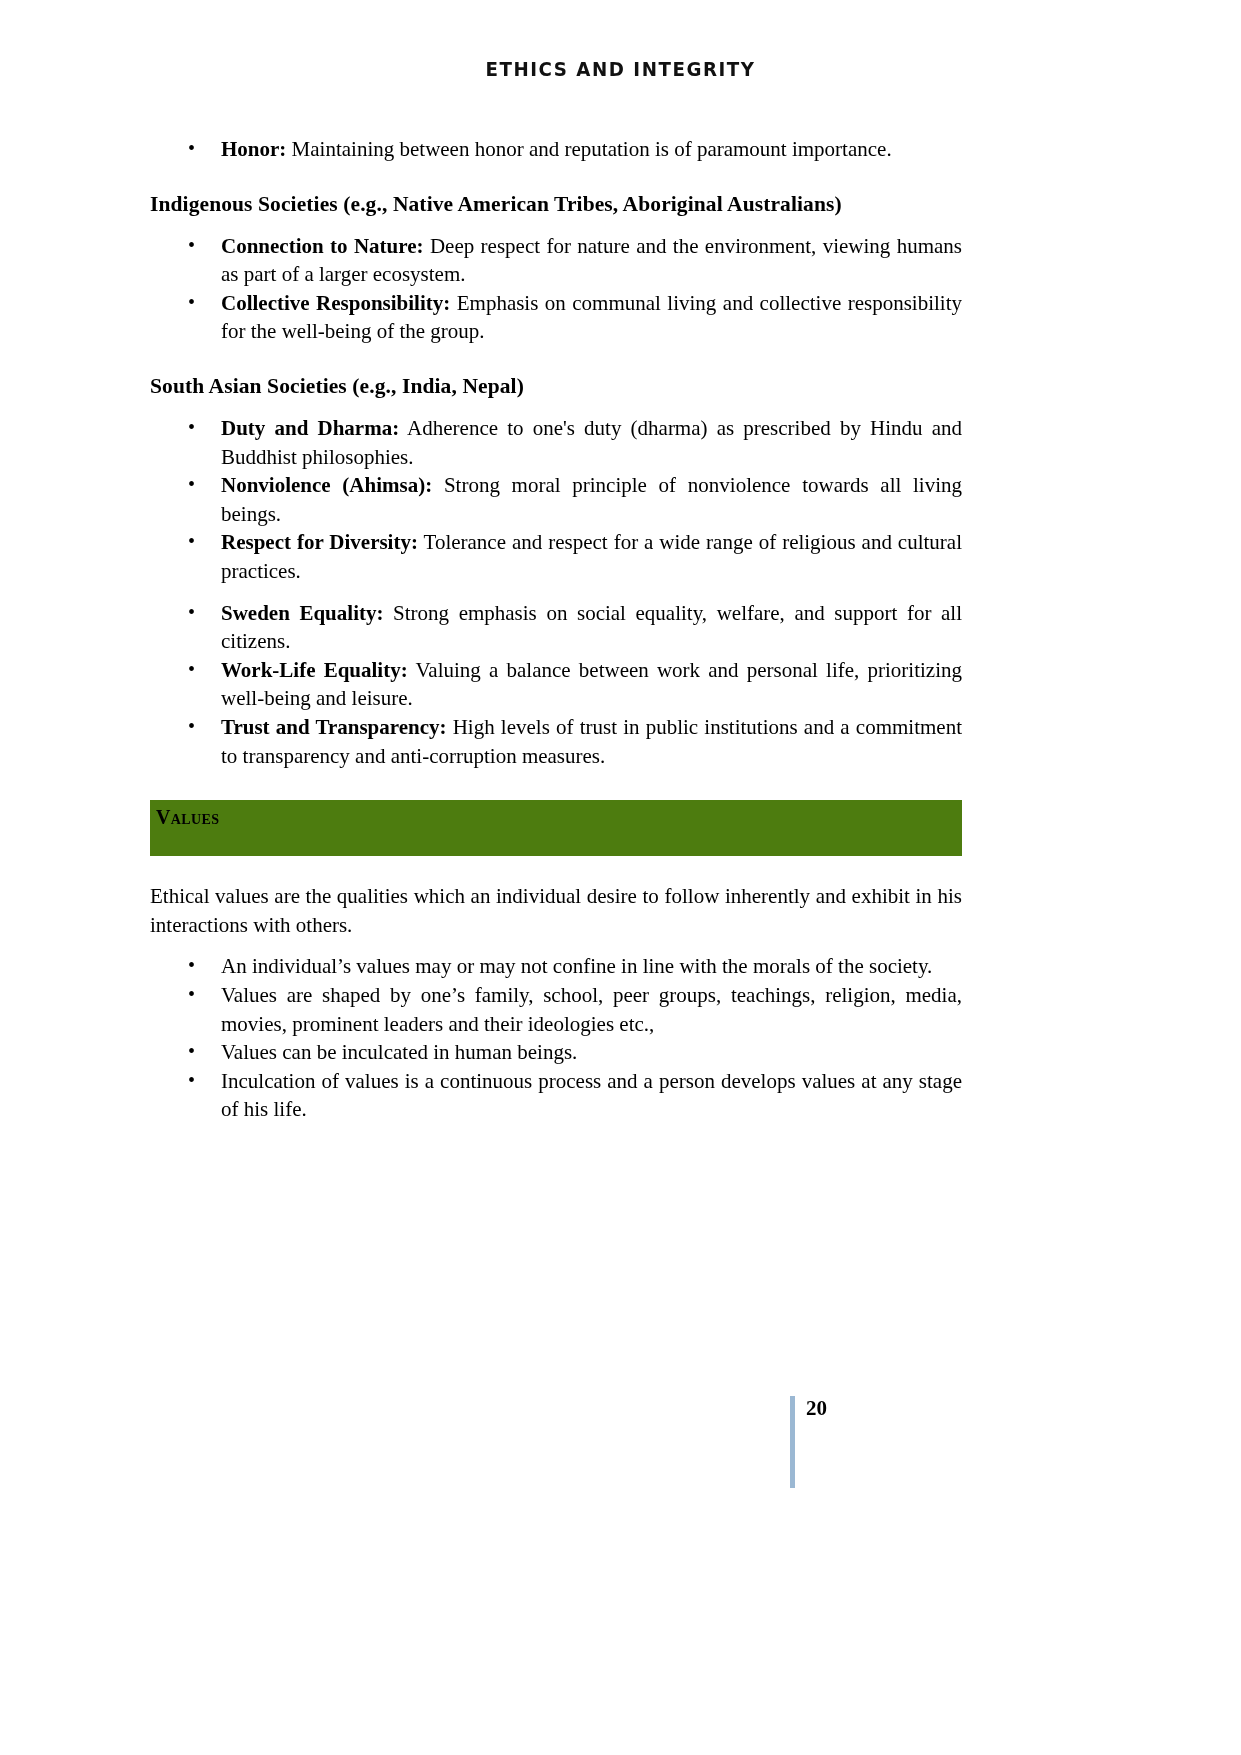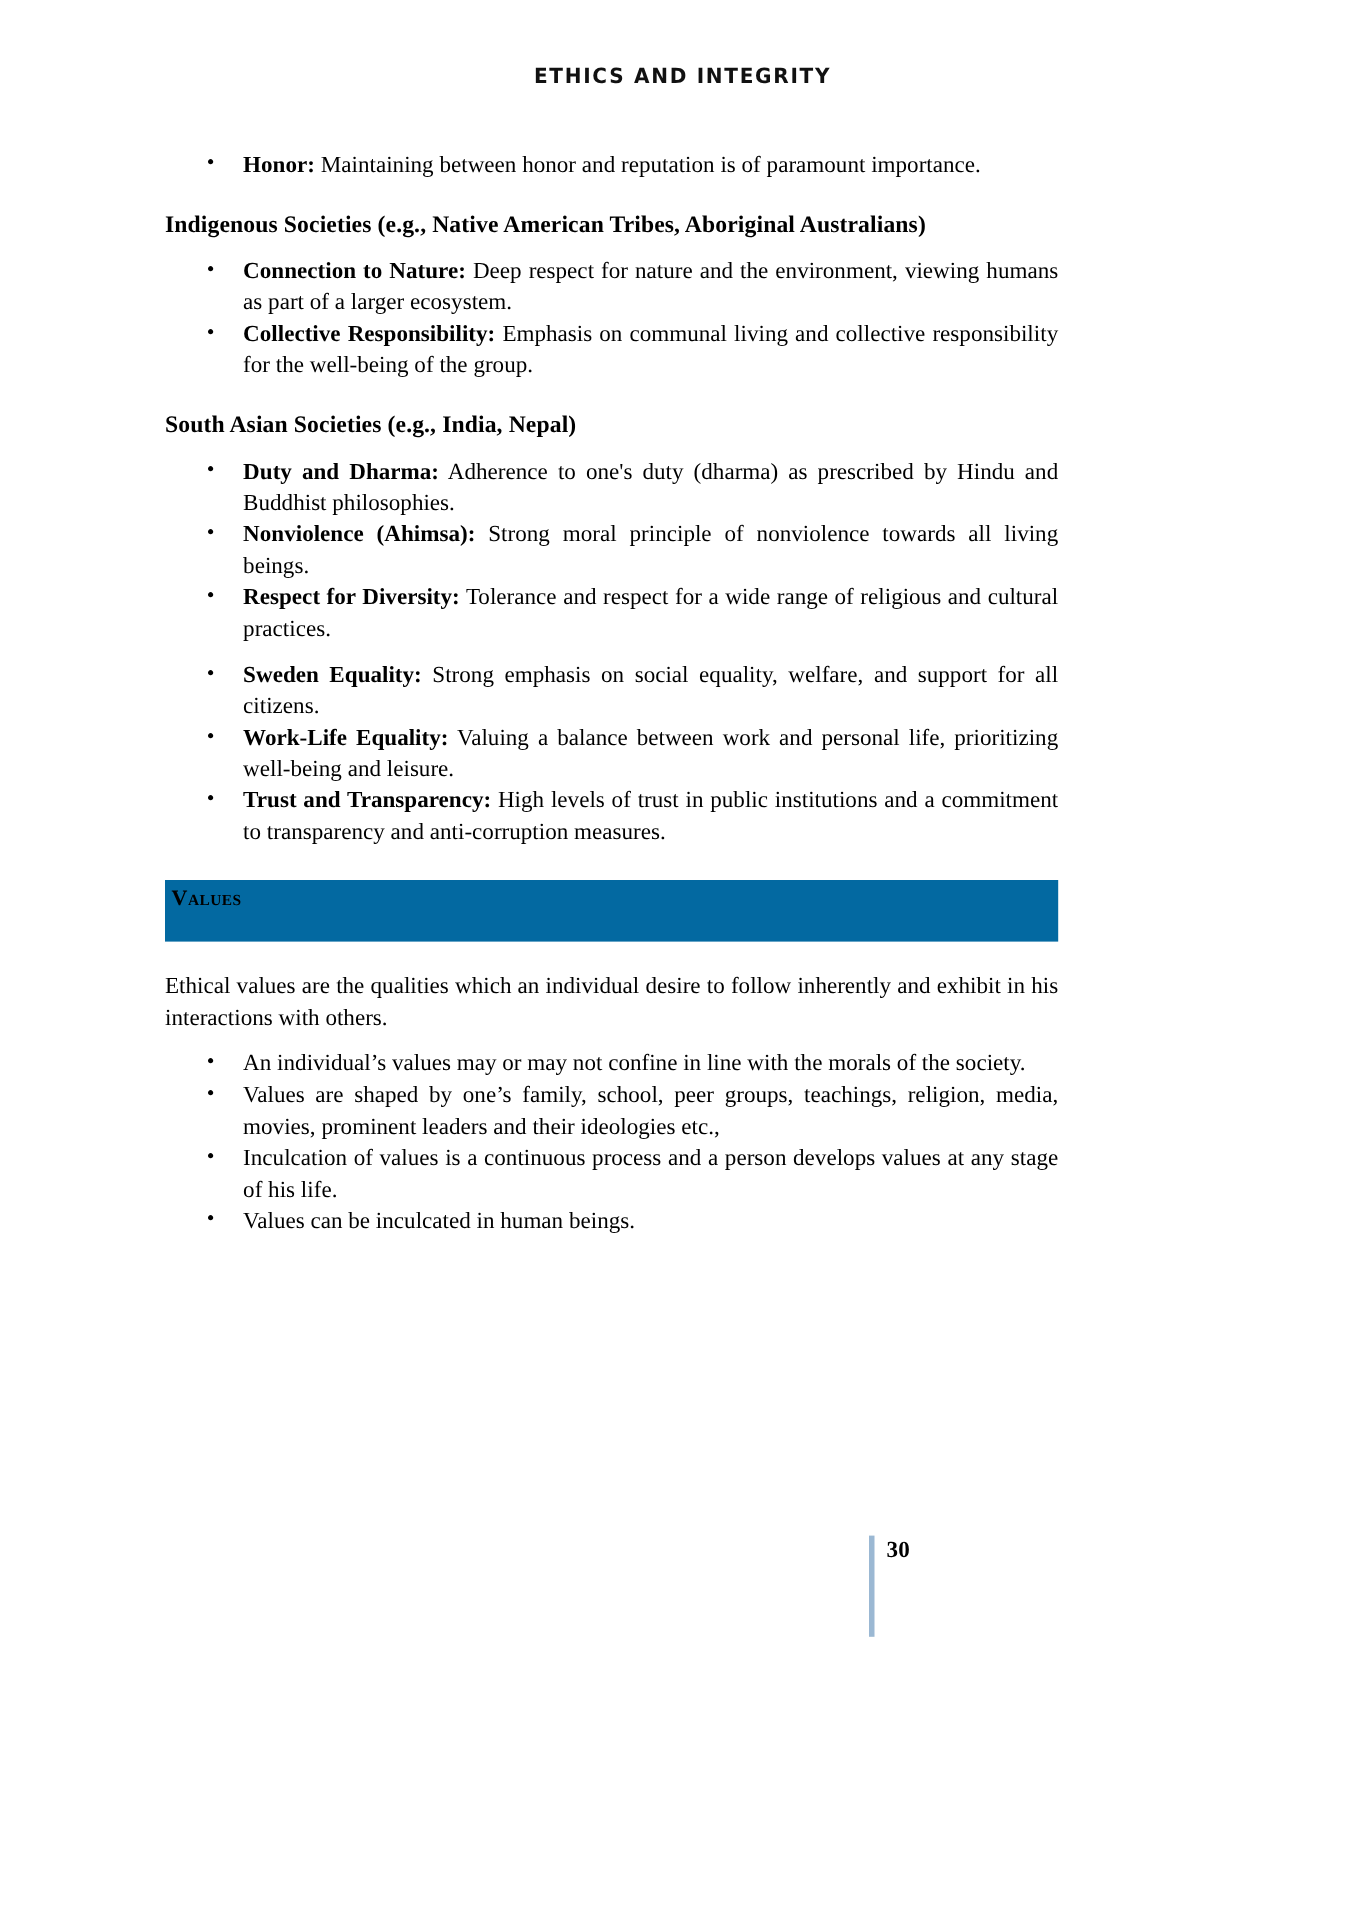--- a/index.html
+++ b/index.html
@@ -89,21 +89,21 @@
   .para {
     font-size: 21px;
     line-height: 28.6px;
     text-align: justify;
     text-justify: inter-word;
     margin: 0;
   }
 
   
   .banner {
-    background: #0369a1;
+    background: #4d7c0f;
     width: 812px;
     height: 56px;
     margin: 30px 0 0 0;
     box-sizing: border-box;
     padding: 5px 0 0 6px;
   }
   .banner-text {
     font-size: 20px;
     font-weight: 700;
     font-variant: small-caps;
@@ -172,24 +172,24 @@
       <span class="banner-text">Values</span>
     </div>
 
     <div class="gap-lg"></div>
 
     <p class="para">Ethical values are the qualities which an individual desire to follow inherently and exhibit in his interactions with others.</p>
 
     <ul class="bullets">
       <li>An individual’s values may or may not confine in line with the morals of the society.</li>
       <li>Values are shaped by one’s family, school, peer groups, teachings, religion, media, movies, prominent leaders and their ideologies etc.,</li>
+      <li>Values can be inculcated in human beings.</li>
       <li>Inculcation of values is a continuous process and a person develops values at any stage of his life.</li>
-      <li>Values can be inculcated in human beings.</li>
     </ul>
 
   </div>
 
   <div class="footer">
     <div class="footer-rule" style="background: rgb(155, 184, 211);"></div>
-    <div class="footer-page-number">30</div>
+    <div class="footer-page-number">20</div>
   </div>
 
 </div>
 
 </body></html>

